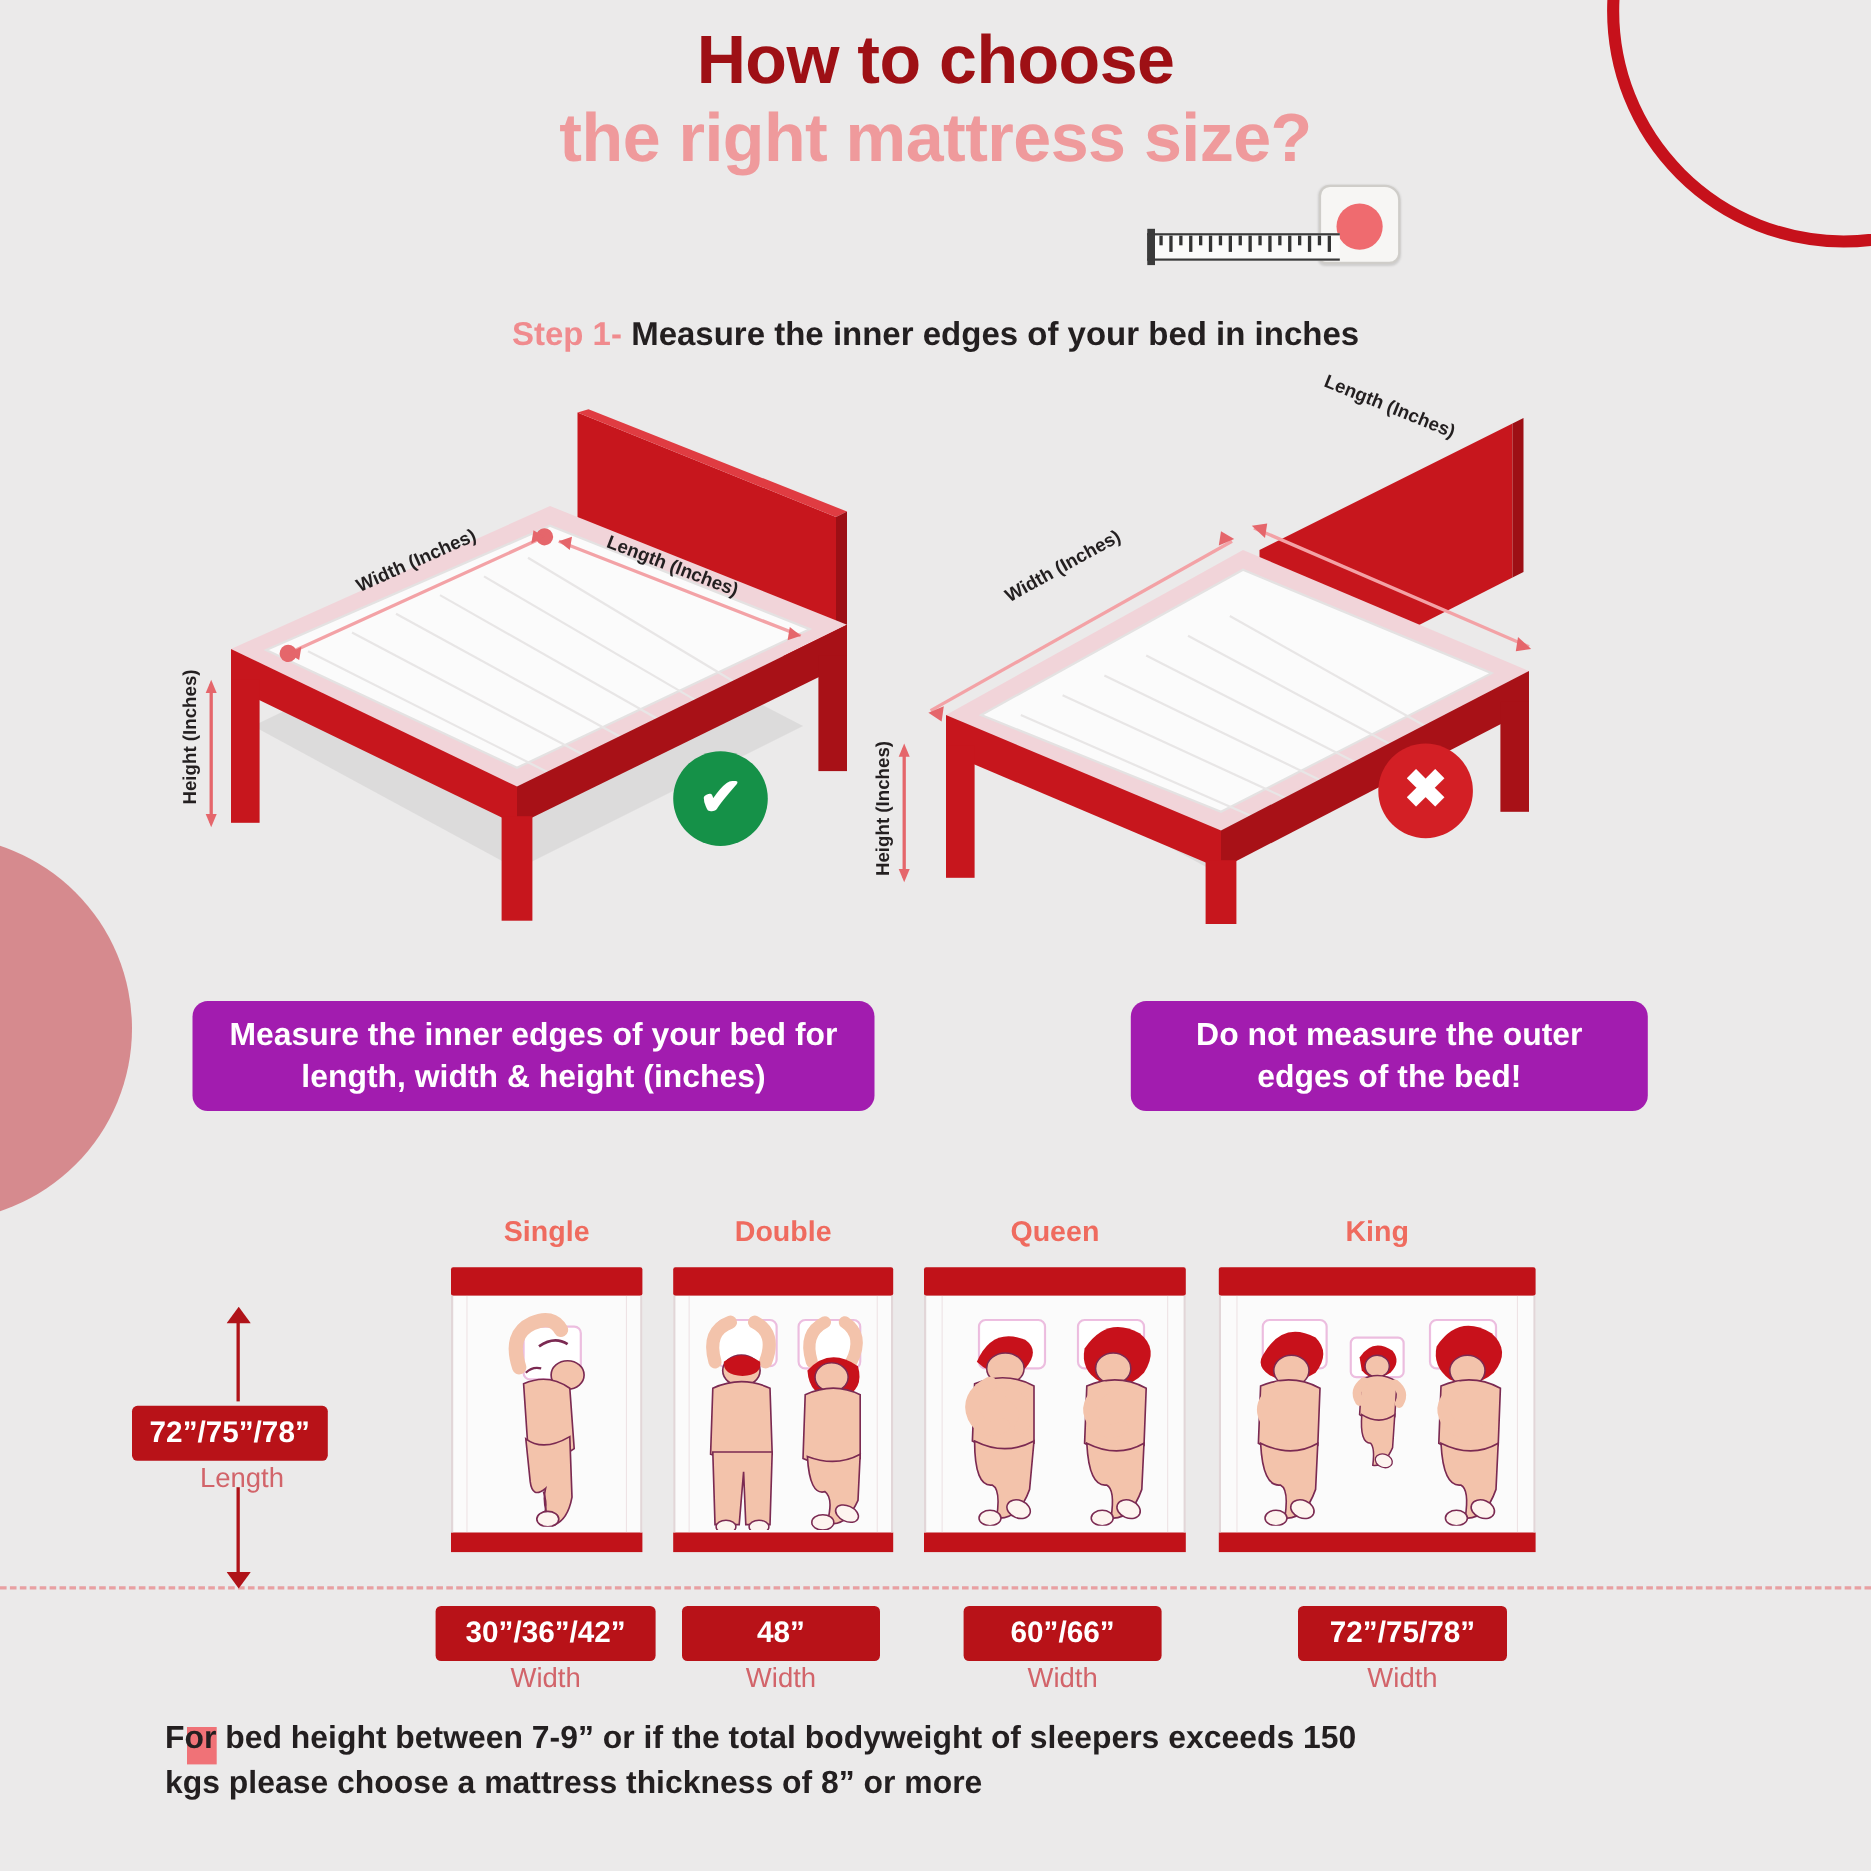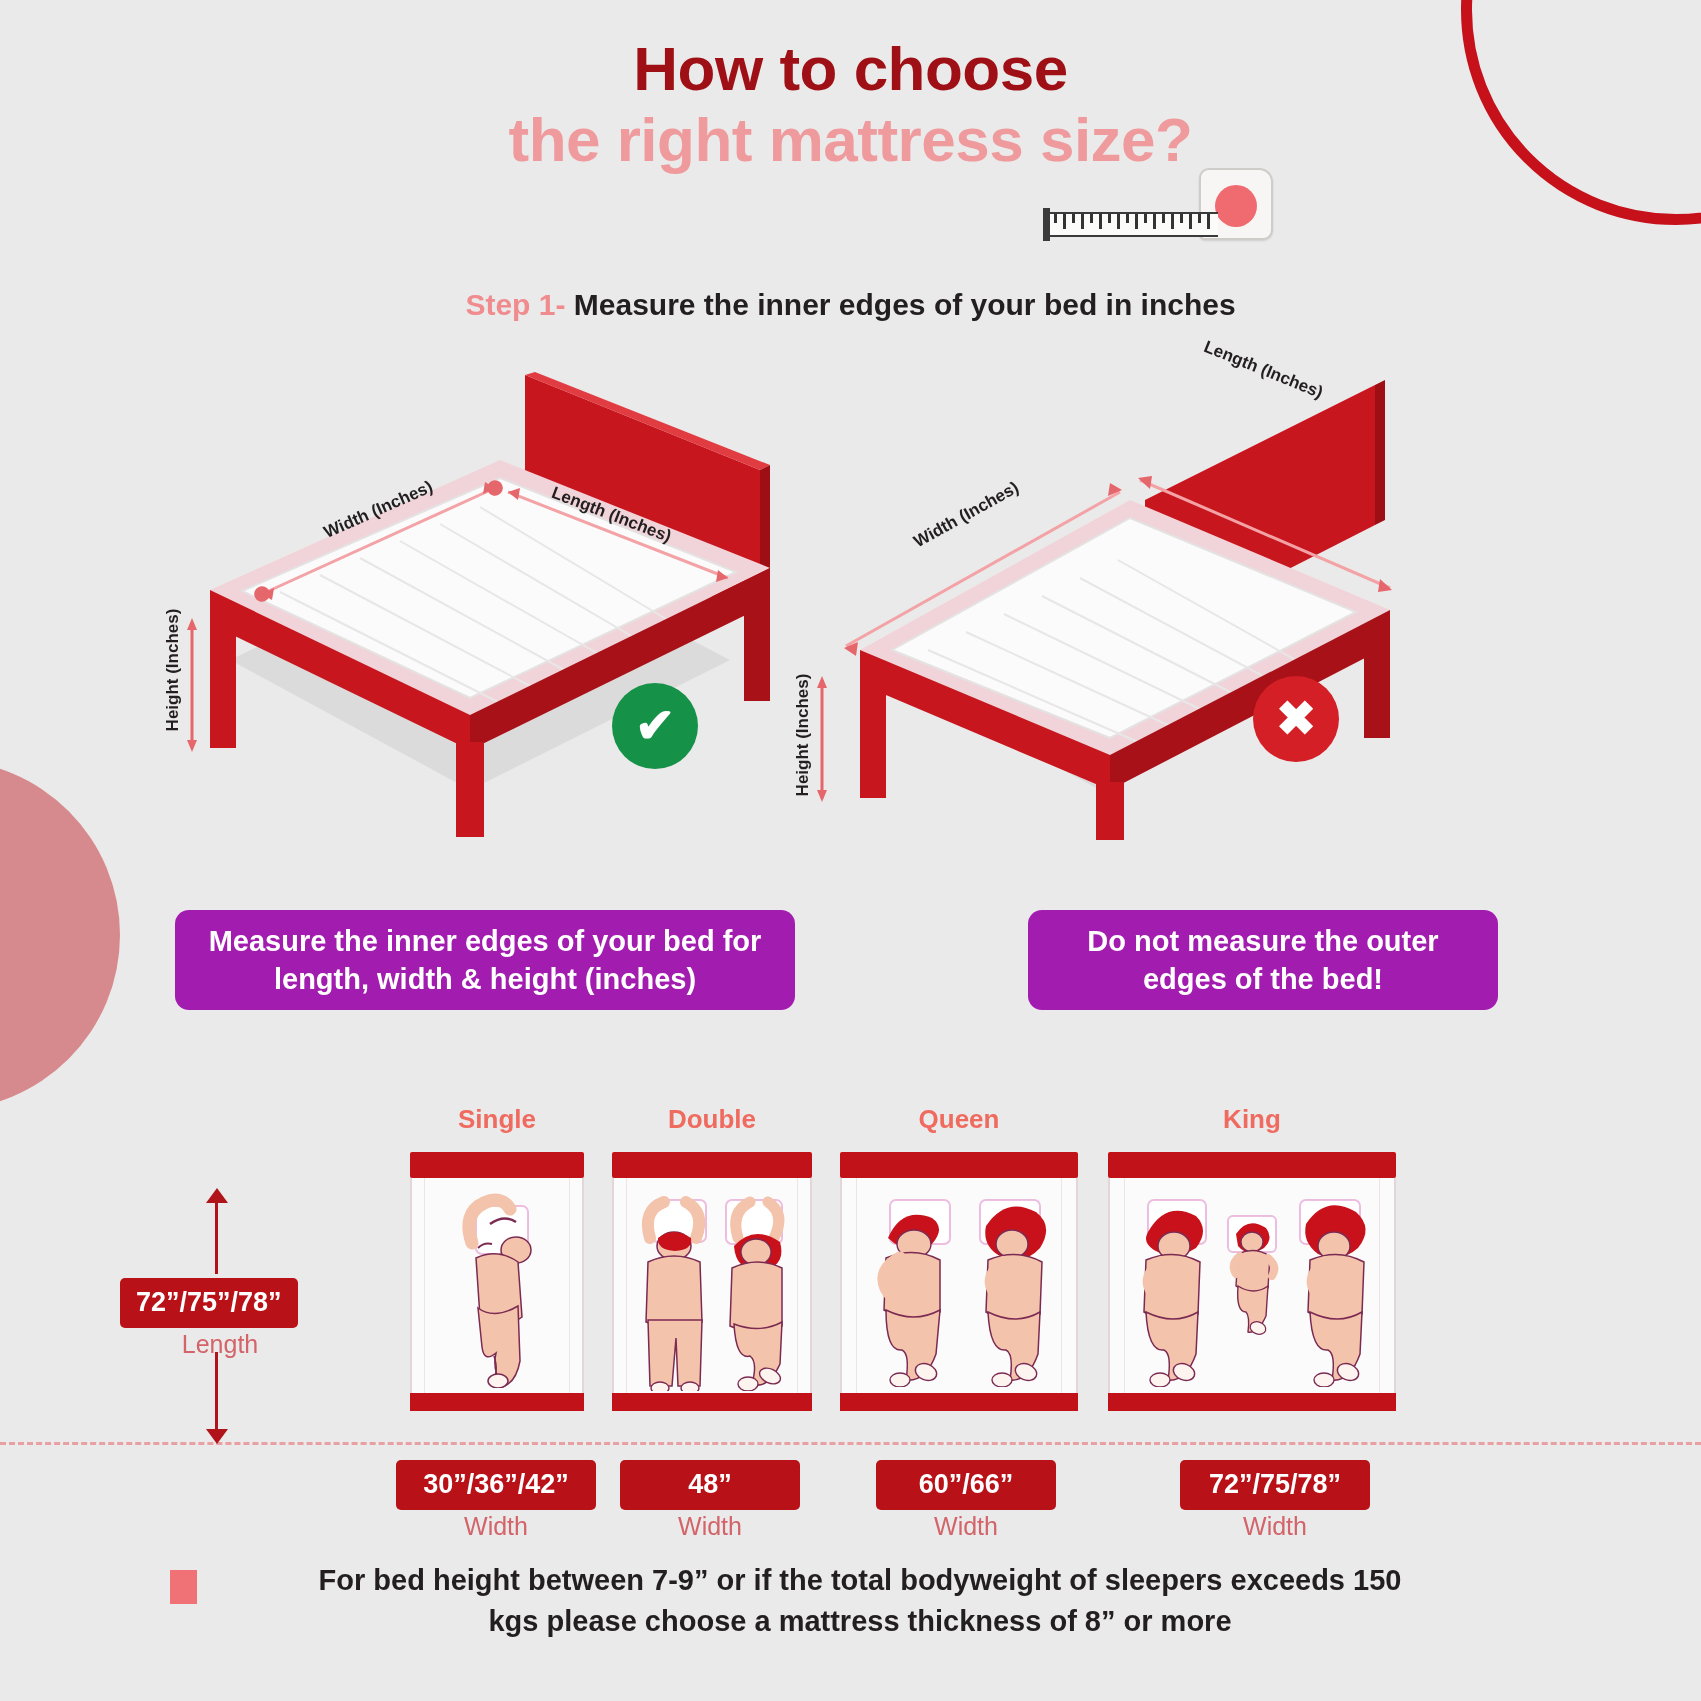--- a/index.html
+++ b/index.html
@@ -29,21 +29,21 @@
     background: #d68a8e;
   }
   .dotted-line {
     position: absolute;
     left: 0; right: 0;
     height: 0;
     border-top: 3px dashed #e8a0a2;
   }
 
   
-  .title-wrap { position: absolute; top: 36px; left: 0; width: 1701px; text-align: center; }
+  .title-wrap { position: absolute; top: 22px; left: 0; width: 1701px; text-align: center; }
   .title-1 {
     font-size: 62px; font-weight: bold; color: #9e1015;
     letter-spacing: -0.5px; line-height: 1.08;
   }
   .title-2 {
     font-size: 62px; font-weight: bold; color: #ef9a9c;
     letter-spacing: -0.5px; line-height: 1.18;
   }
 
   
@@ -143,21 +143,20 @@
   .len-cap {
     position: absolute; left: 120px; top: 1330px; width: 200px;
     text-align:center; font-size: 25px; color: #d2646a;
   }
   .len-arrow { position: absolute; left: 215px; width: 3px; background: #b01319; }
 
   
   .note {
     position: absolute; left: 150px; top: 1560px; width: 1420px;
     font-size: 29px; font-weight: bold; color: #231f20; line-height: 1.42;
-    text-align: center;
   }
   .note-sq {
     position: absolute; left: 170px; top: 1570px;
     width: 27px; height: 34px; background: #f07277;
   }
   .note-l1 { display:block; }
   .note-l2 { display:block; }
 
   
   .fig { position: absolute; }

